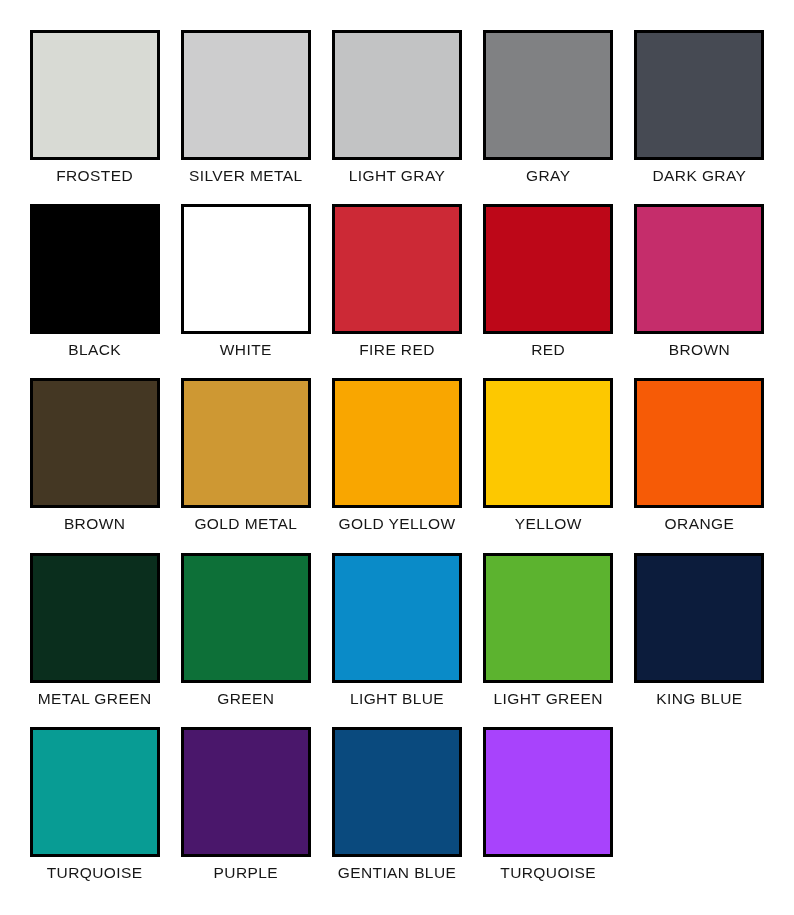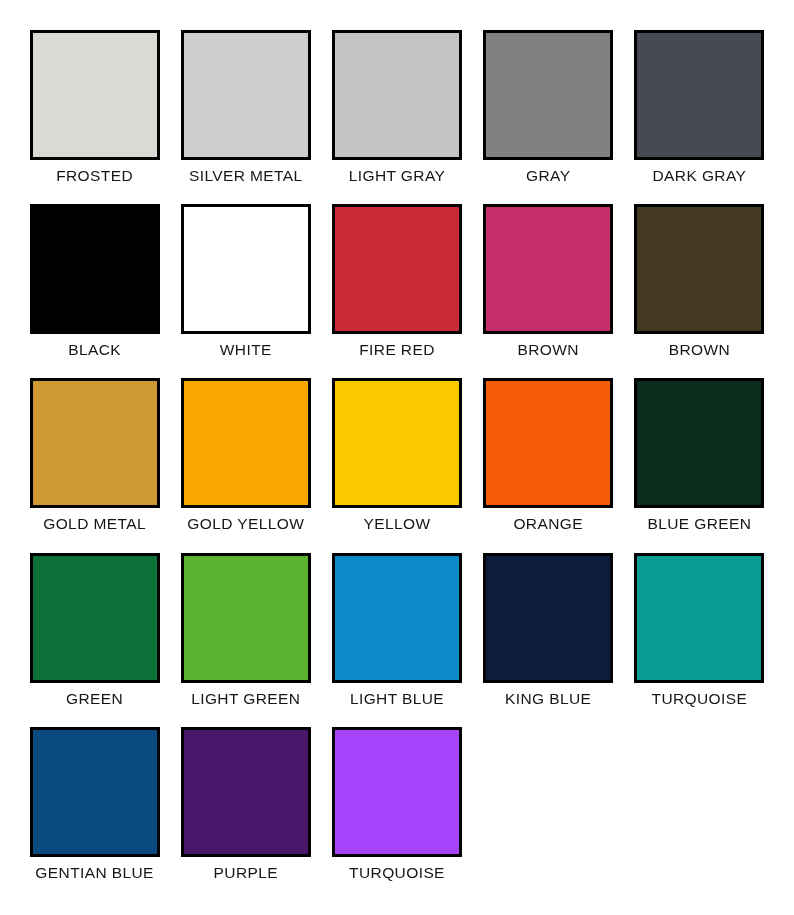--- a/index.html
+++ b/index.html
@@ -82,20 +82,24 @@
     </div>
     <div class="swatch-cell">
       <div class="swatch-chip" style="background-color: rgb(255, 255, 255);"></div>
       <div class="swatch-label">WHITE</div>
     </div>
     <div class="swatch-cell">
       <div class="swatch-chip" style="background-color: rgb(204, 41, 54);"></div>
       <div class="swatch-label">FIRE RED</div>
     </div>
     <div class="swatch-cell">
+      <div class="swatch-chip" style="background-color: rgb(189, 7, 24);"></div>
+      <div class="swatch-label">RED</div>
+    </div>
+    <div class="swatch-cell">
       <div class="swatch-chip" style="background-color: rgb(197, 45, 107);"></div>
       <div class="swatch-label">BROWN</div>
     </div>
     <div class="swatch-cell">
       <div class="swatch-chip" style="background-color: rgb(68, 55, 35);"></div>
       <div class="swatch-label">BROWN</div>
     </div>
     <div class="swatch-cell">
       <div class="swatch-chip" style="background-color: rgb(206, 152, 51);"></div>
       <div class="swatch-label">GOLD METAL</div>
@@ -107,47 +111,47 @@
     <div class="swatch-cell">
       <div class="swatch-chip" style="background-color: rgb(253, 200, 0);"></div>
       <div class="swatch-label">YELLOW</div>
     </div>
     <div class="swatch-cell">
       <div class="swatch-chip" style="background-color: rgb(246, 91, 6);"></div>
       <div class="swatch-label">ORANGE</div>
     </div>
     <div class="swatch-cell">
       <div class="swatch-chip" style="background-color: rgb(10, 46, 29);"></div>
-      <div class="swatch-label">BLUE GREEN</div>
+      <div class="swatch-label">METAL GREEN</div>
     </div>
     <div class="swatch-cell">
       <div class="swatch-chip" style="background-color: rgb(13, 112, 56);"></div>
       <div class="swatch-label">GREEN</div>
     </div>
     <div class="swatch-cell">
+      <div class="swatch-chip" style="background-color: rgb(10, 139, 200);"></div>
+      <div class="swatch-label">LIGHT BLUE</div>
+    </div>
+    <div class="swatch-cell">
       <div class="swatch-chip" style="background-color: rgb(92, 179, 47);"></div>
       <div class="swatch-label">LIGHT GREEN</div>
-    </div>
-    <div class="swatch-cell">
-      <div class="swatch-chip" style="background-color: rgb(10, 139, 200);"></div>
-      <div class="swatch-label">LIGHT BLUE</div>
     </div>
     <div class="swatch-cell">
       <div class="swatch-chip" style="background-color: rgb(12, 28, 60);"></div>
       <div class="swatch-label">KING BLUE</div>
     </div>
     <div class="swatch-cell">
       <div class="swatch-chip" style="background-color: rgb(8, 156, 148);"></div>
       <div class="swatch-label">TURQUOISE</div>
     </div>
     <div class="swatch-cell">
+      <div class="swatch-chip" style="background-color: rgb(74, 23, 107);"></div>
+      <div class="swatch-label">PURPLE</div>
+    </div>
+    <div class="swatch-cell">
       <div class="swatch-chip" style="background-color: rgb(10, 74, 126);"></div>
       <div class="swatch-label">GENTIAN BLUE</div>
-    </div>
-    <div class="swatch-cell">
-      <div class="swatch-chip" style="background-color: rgb(74, 23, 107);"></div>
-      <div class="swatch-label">PURPLE</div>
     </div>
     <div class="swatch-cell">
       <div class="swatch-chip" style="background-color: rgb(168, 67, 252);"></div>
       <div class="swatch-label">TURQUOISE</div>
     </div>
   </main>
 
 </body></html>

